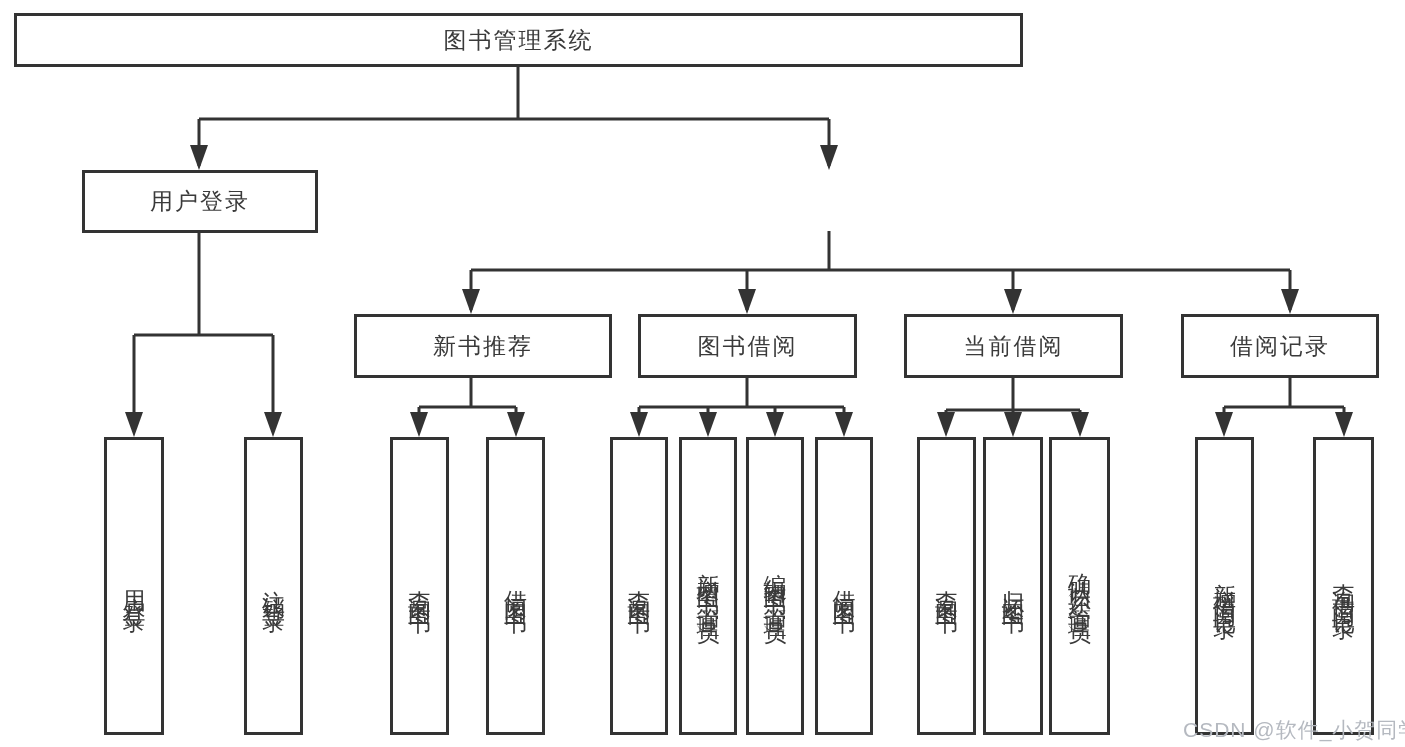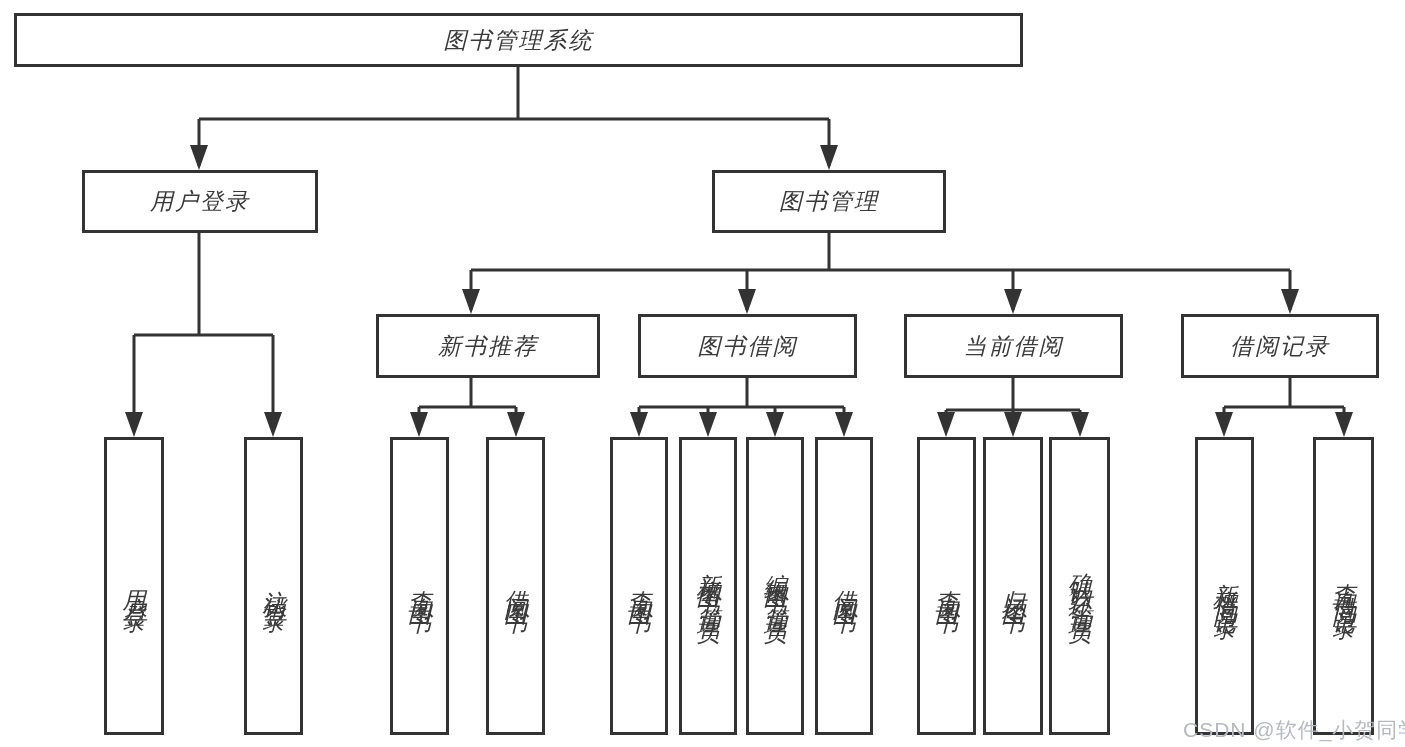--- a/index.html
+++ b/index.html
@@ -7,21 +7,21 @@
     position:relative; width:1405px; height:747px; overflow:hidden;
     background:var(--background,#ffffff);
     font-family:"Liberation Sans","DejaVu Sans",sans-serif;
   }
   svg.connectors { position:absolute; left:0; top:0; z-index:1; }
   .connectors path { stroke:var(--line,#333333); stroke-width:3; fill:none; }
   .connectors polygon { fill:var(--line,#333333); }
   .hbox, .vbox {
     position:absolute; box-sizing:border-box; z-index:2;
     border:3px solid var(--line,#333333); background:#ffffff;
-    display:flex; align-items:center; justify-content:center;font-style:italic;
+    display:flex; align-items:center; justify-content:center;
   }
   .vbox { top:437px; height:298px; }
   .hlabel {
     font-size:23px; color:var(--text,#3a3a3a);
     letter-spacing:2px; white-space:nowrap;
   }
   .vlabel {
     writing-mode:vertical-rl; font-size:23px; color:var(--text,#3a3a3a);
     letter-spacing:7px; line-height:1; white-space:nowrap;
   }
@@ -86,25 +86,22 @@
     </g>
   </svg>
 
   <div class="hbox" style="left:14px;top:13px;width:1009px;height:54px">
     <span class="hlabel">图书管理系统</span>
   </div>
 
   <div class="hbox" style="left:82px;top:170px;width:236px;height:63px">
     <span class="hlabel">用户登录</span>
   </div>
-  <div class="hbox" style="left:712px;top:170px;width:234px;height:63px">
-    <span class="hlabel">图书管理</span>
-  </div>
 
-  <div class="hbox" style="left:376px;top:314px;width:224px;height:64px">
+  <div class="hbox" style="left:354px;top:314px;width:258px;height:64px">
     <span class="hlabel">新书推荐</span>
   </div>
   <div class="hbox" style="left:904px;top:314px;width:219px;height:64px">
     <span class="hlabel">当前借阅</span>
   </div>
   <div class="hbox" style="left:638px;top:314px;width:219px;height:64px">
     <span class="hlabel">图书借阅</span>
   </div>
   <div class="hbox" style="left:1181px;top:314px;width:198px;height:64px">
     <span class="hlabel">借阅记录</span>

